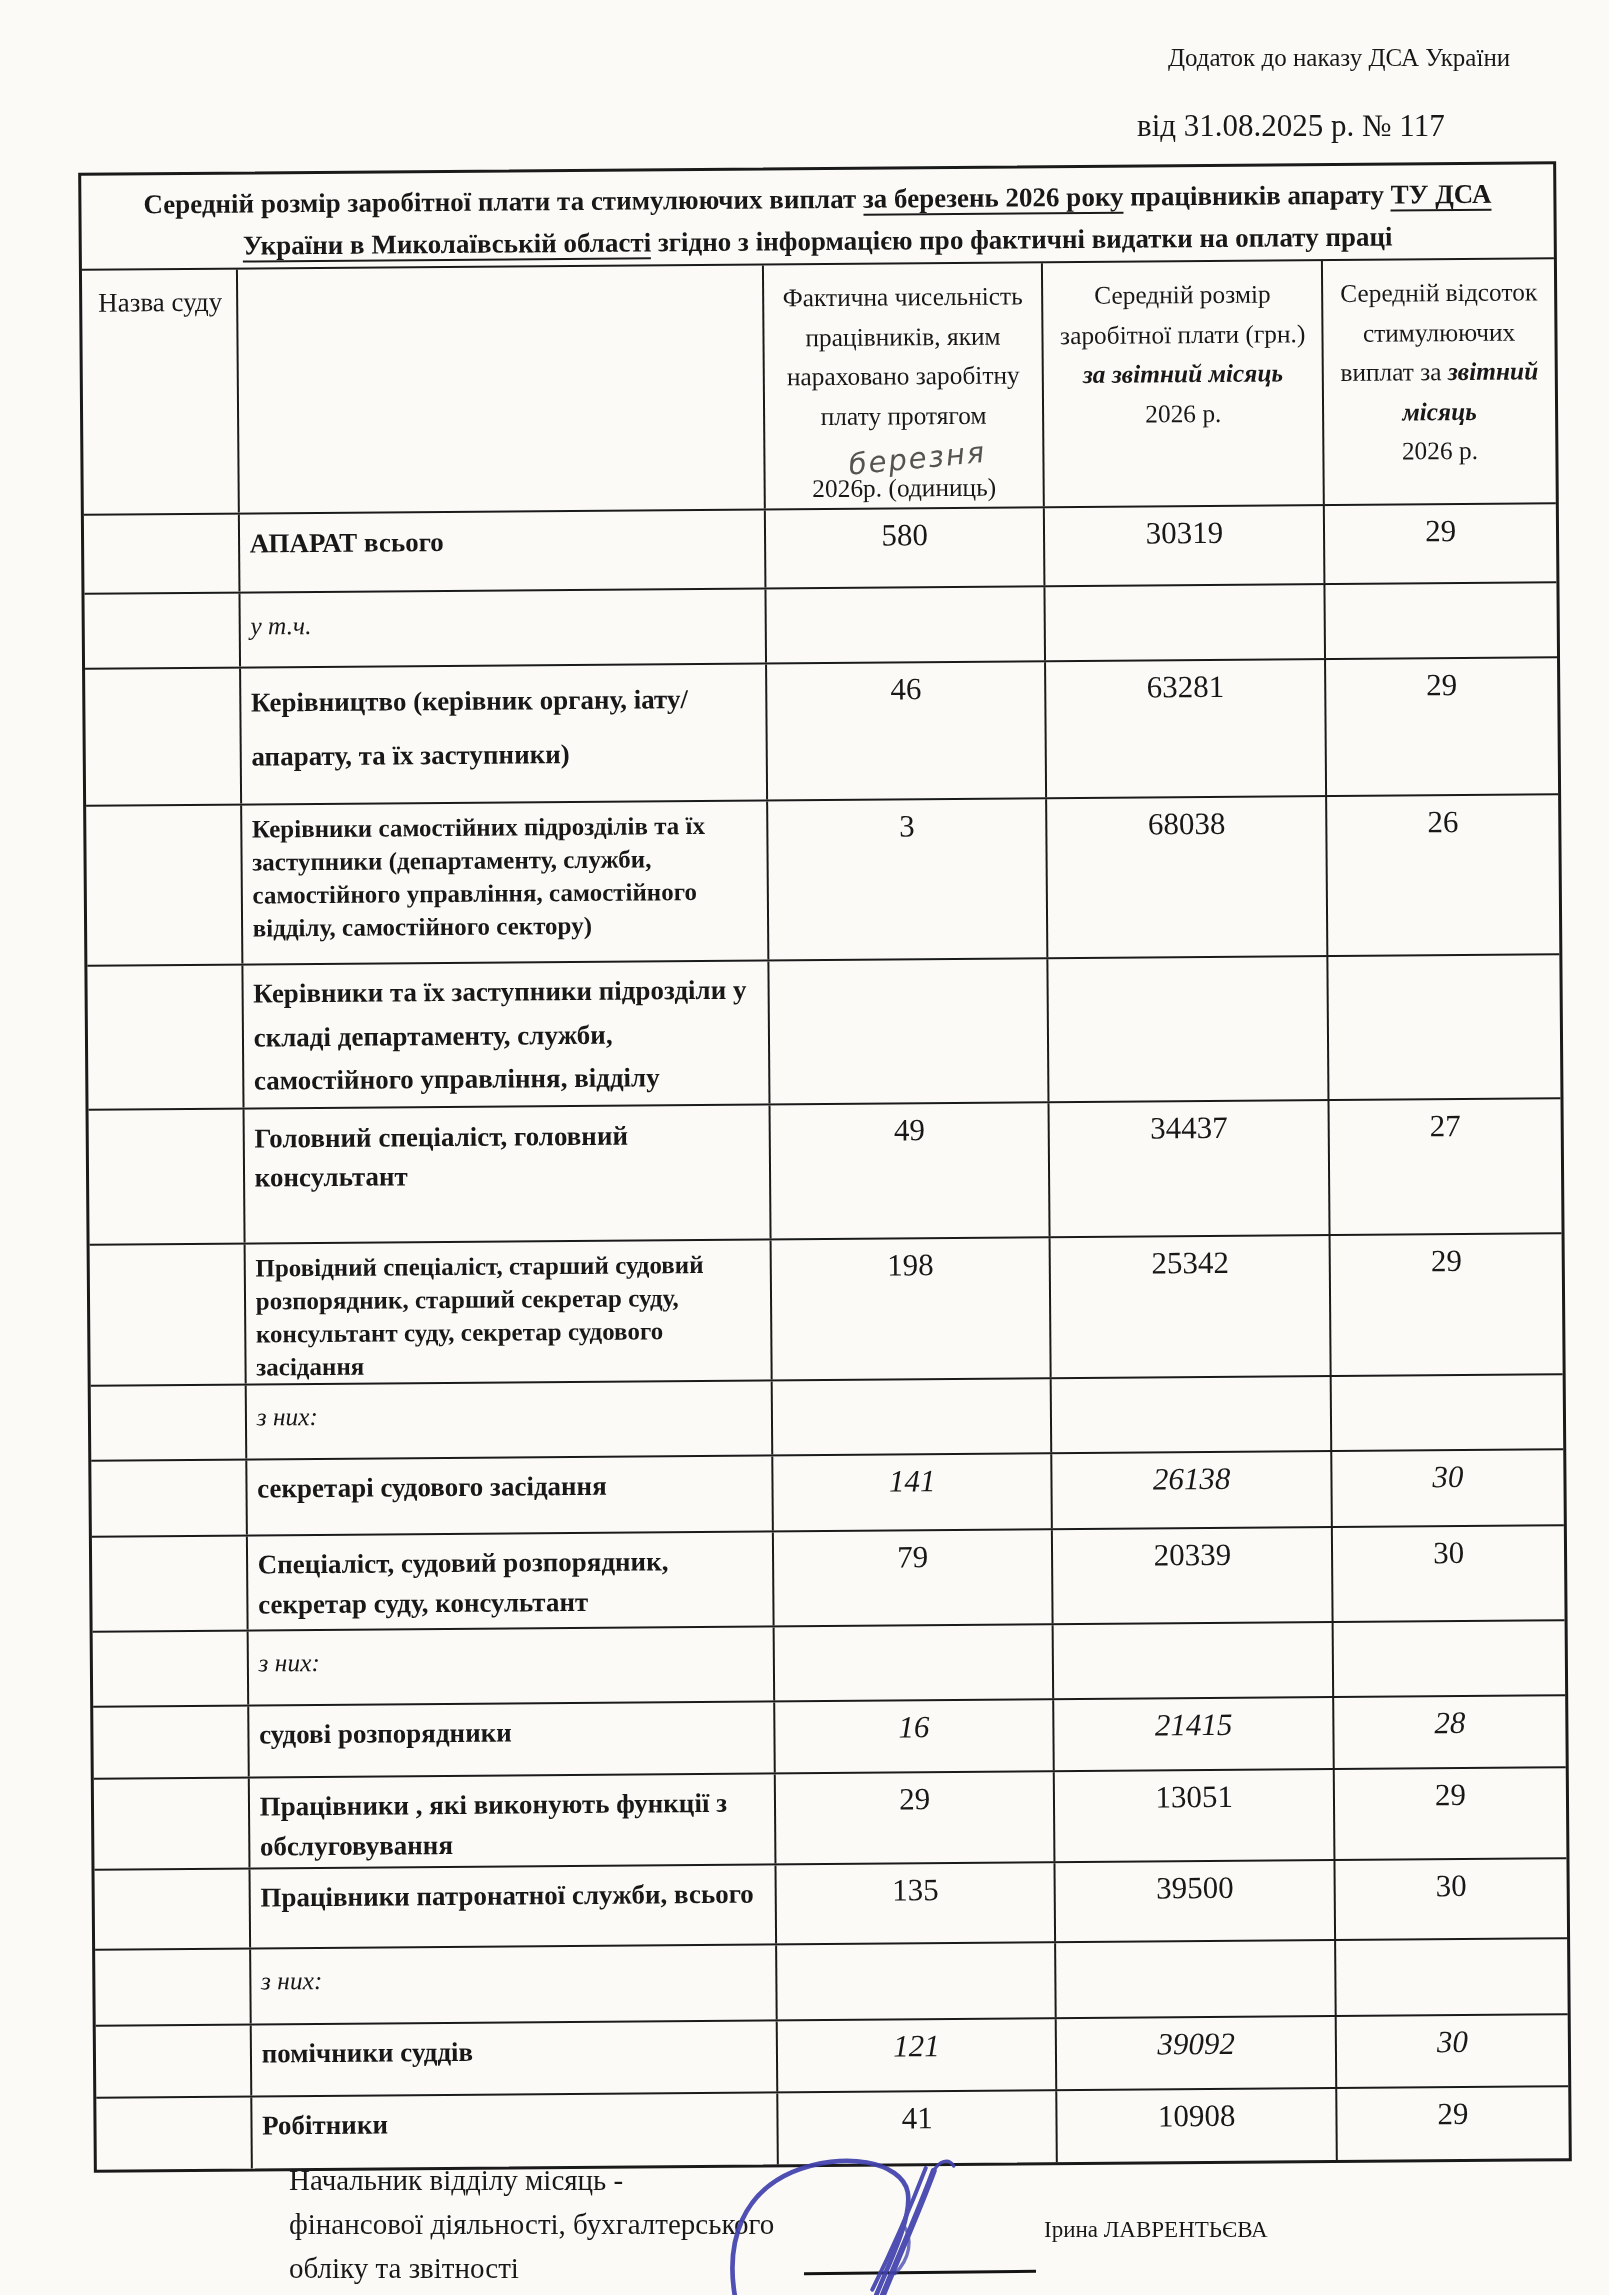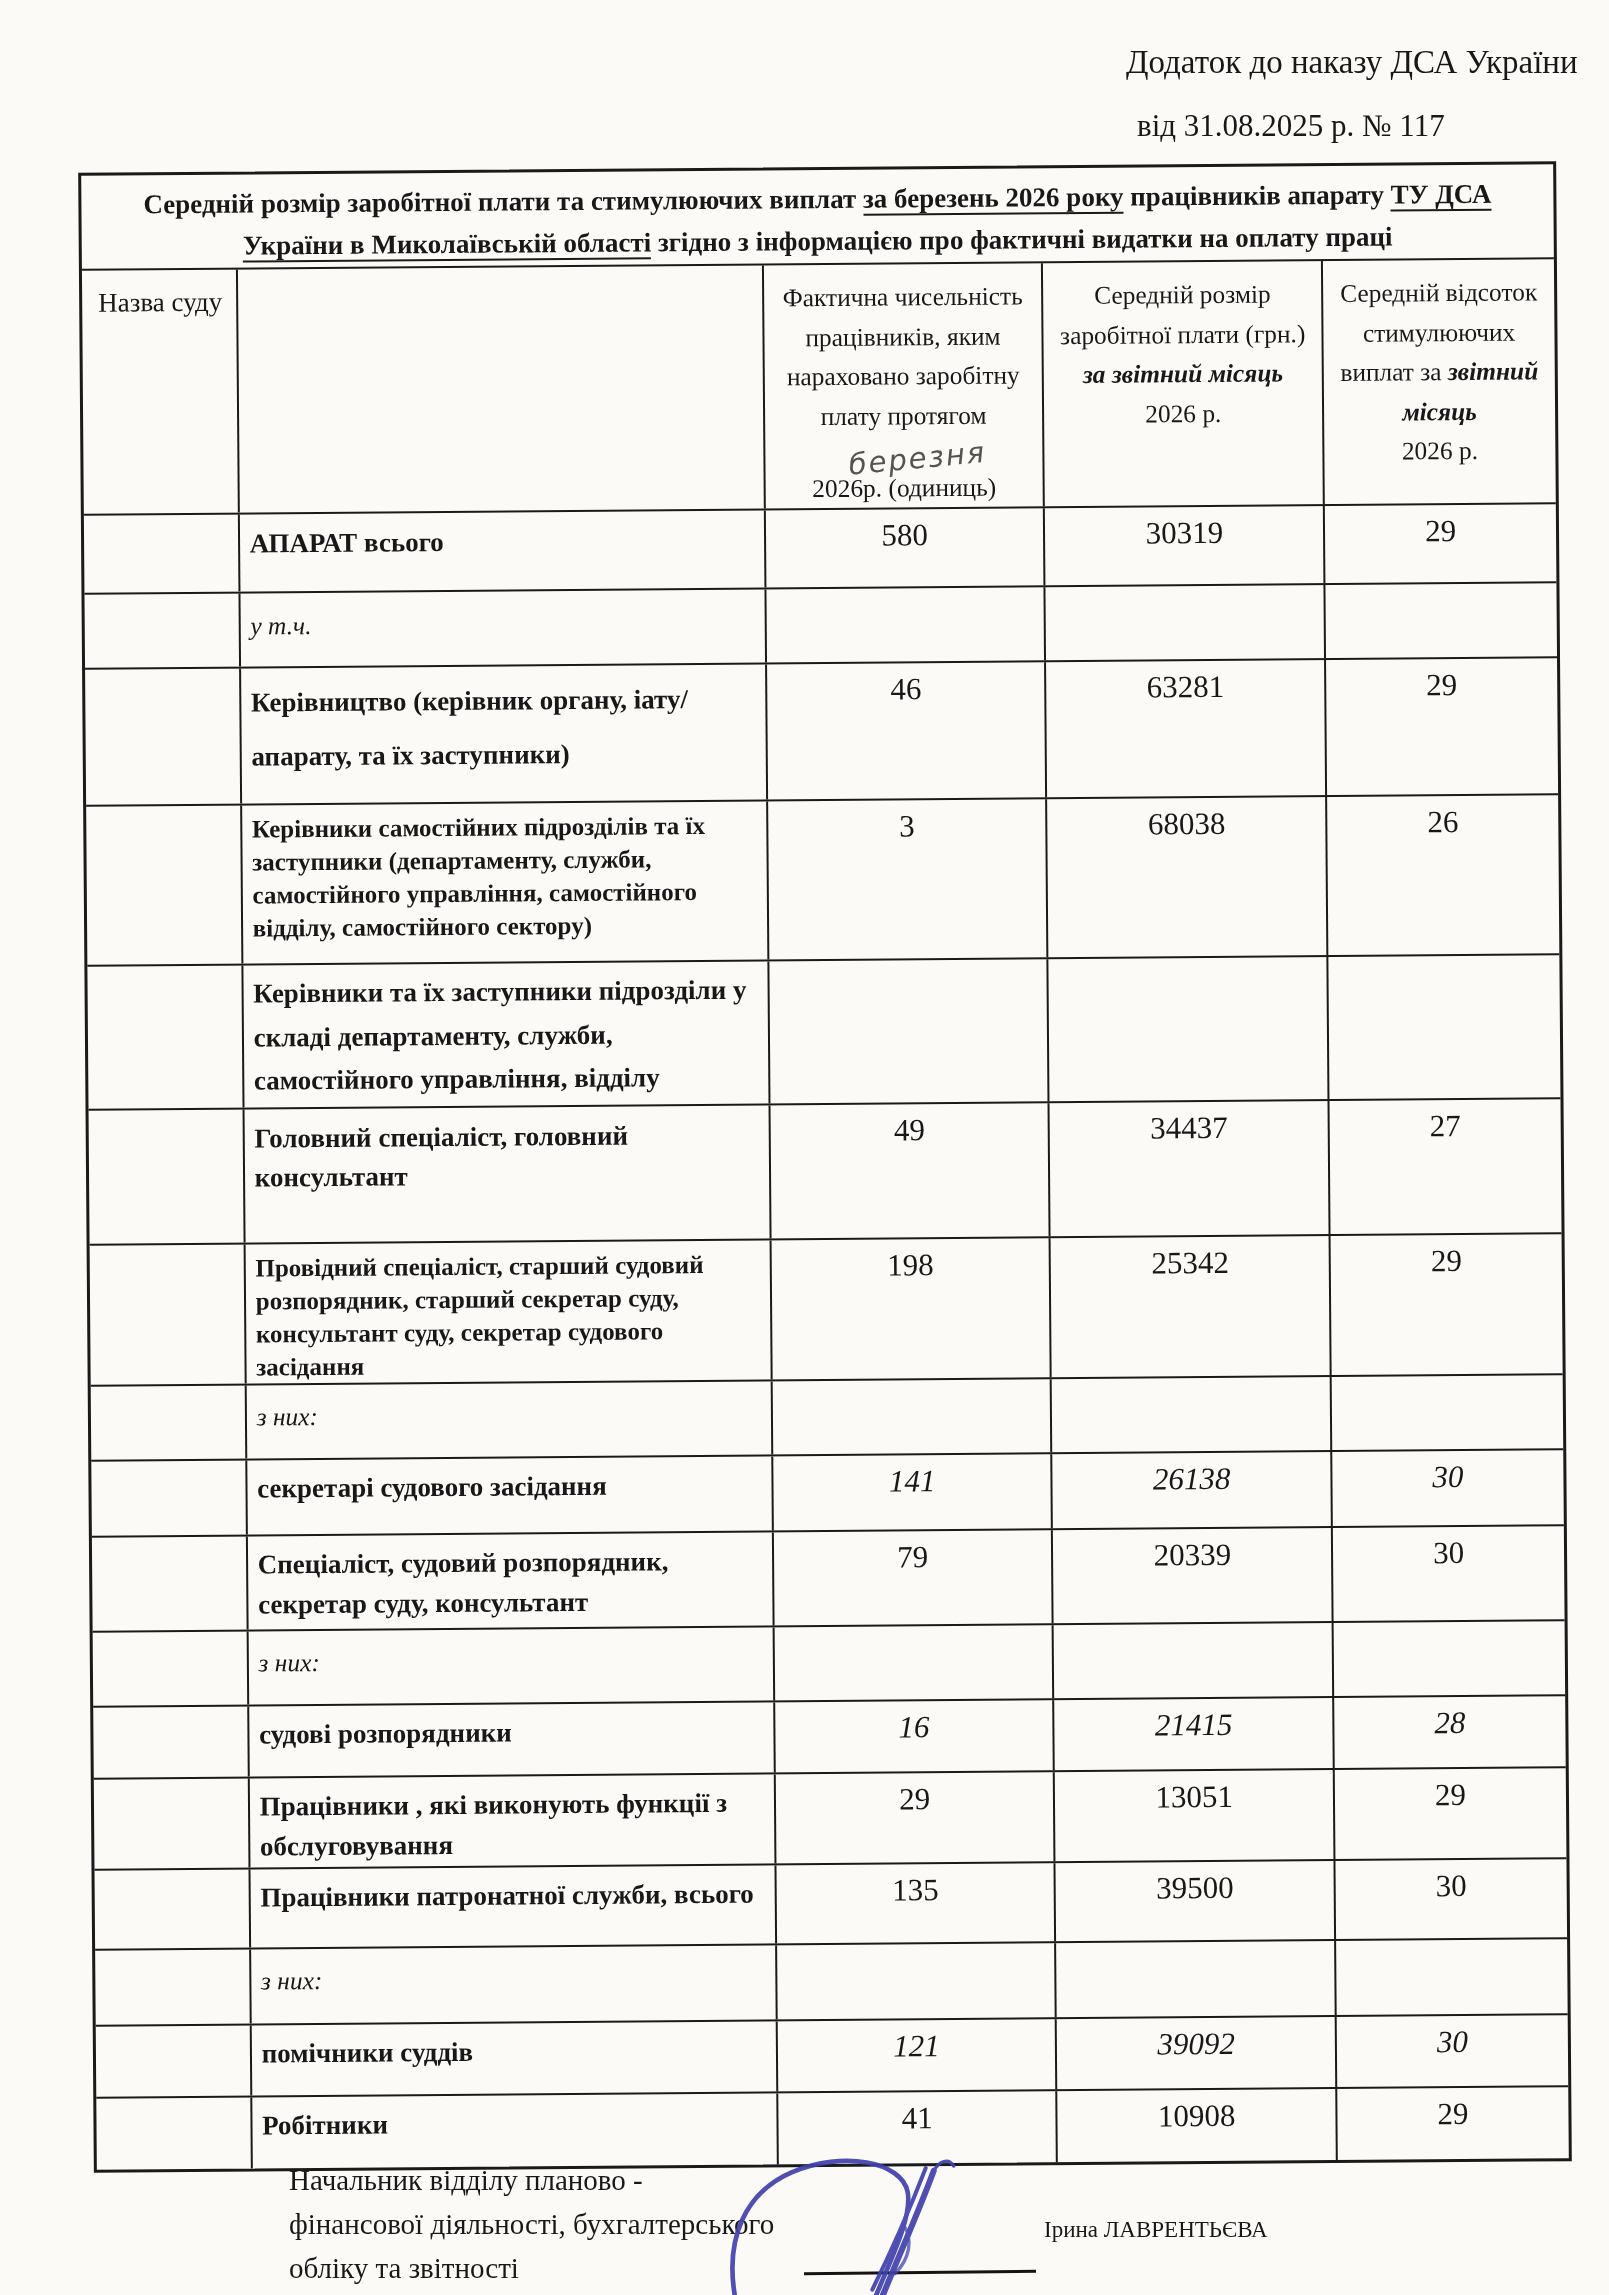--- a/index.html
+++ b/index.html
@@ -5,21 +5,21 @@
   html,body{margin:0;padding:0;background:#888;}
   .page{
     position:relative;
     width:1609px;height:2295px;
     background:#fbfaf7;
     overflow:hidden;
     font-family:"Liberation Serif", serif;
     color:#181818;
   }
   
-  .corner-line1{position:absolute;left:1126px;top:44px;font-size:33px;white-space:nowrap;}
+  .corner-line1{position:absolute;left:1168px;top:44px;font-size:25px;white-space:nowrap;}
   .corner-line2{position:absolute;left:1137px;top:108px;font-size:31px;white-space:nowrap;}
 
   
   .table-wrap{
     position:absolute;left:86px;top:167px;width:1478px;
     transform:rotate(-0.45deg);
     transform-origin:50% 50%;
   }
   .doc-table{
     border:3.3px solid #1a1a1a;
@@ -237,21 +237,21 @@
             <div class="cell c2 lbl">Робітники</div>
             <div class="cell c3 num">41</div>
             <div class="cell c4 num">10908</div>
             <div class="cell c5 num">29</div>
           </div>
         </div>
     </div>
   </div>
 
   <div class="sig-position">
-    <div>Начальник відділу планово -</div>
+    <div>Начальник відділу місяць -</div>
     <div>фінансової діяльності, бухгалтерського</div>
     <div>обліку та звітності</div>
   </div>
   <div class="sig-underline"></div>
   <div class="sig-name">Ірина ЛАВРЕНТЬЄВА</div>
 
   <svg class="sig-svg" width="1609" height="2295" viewBox="0 0 2409 3436">
     <g fill="none" stroke="#4040ae" stroke-width="7" stroke-linecap="round" opacity="0.92">
       <path d="M 1100 3436 C 1086 3350 1116 3282 1186 3252 C 1262 3220 1350 3236 1359 3282 C 1366 3320 1332 3386 1312 3436"></path>
       <path d="M 1398 3250 C 1376 3310 1348 3372 1322 3436" stroke-width="9"></path>

